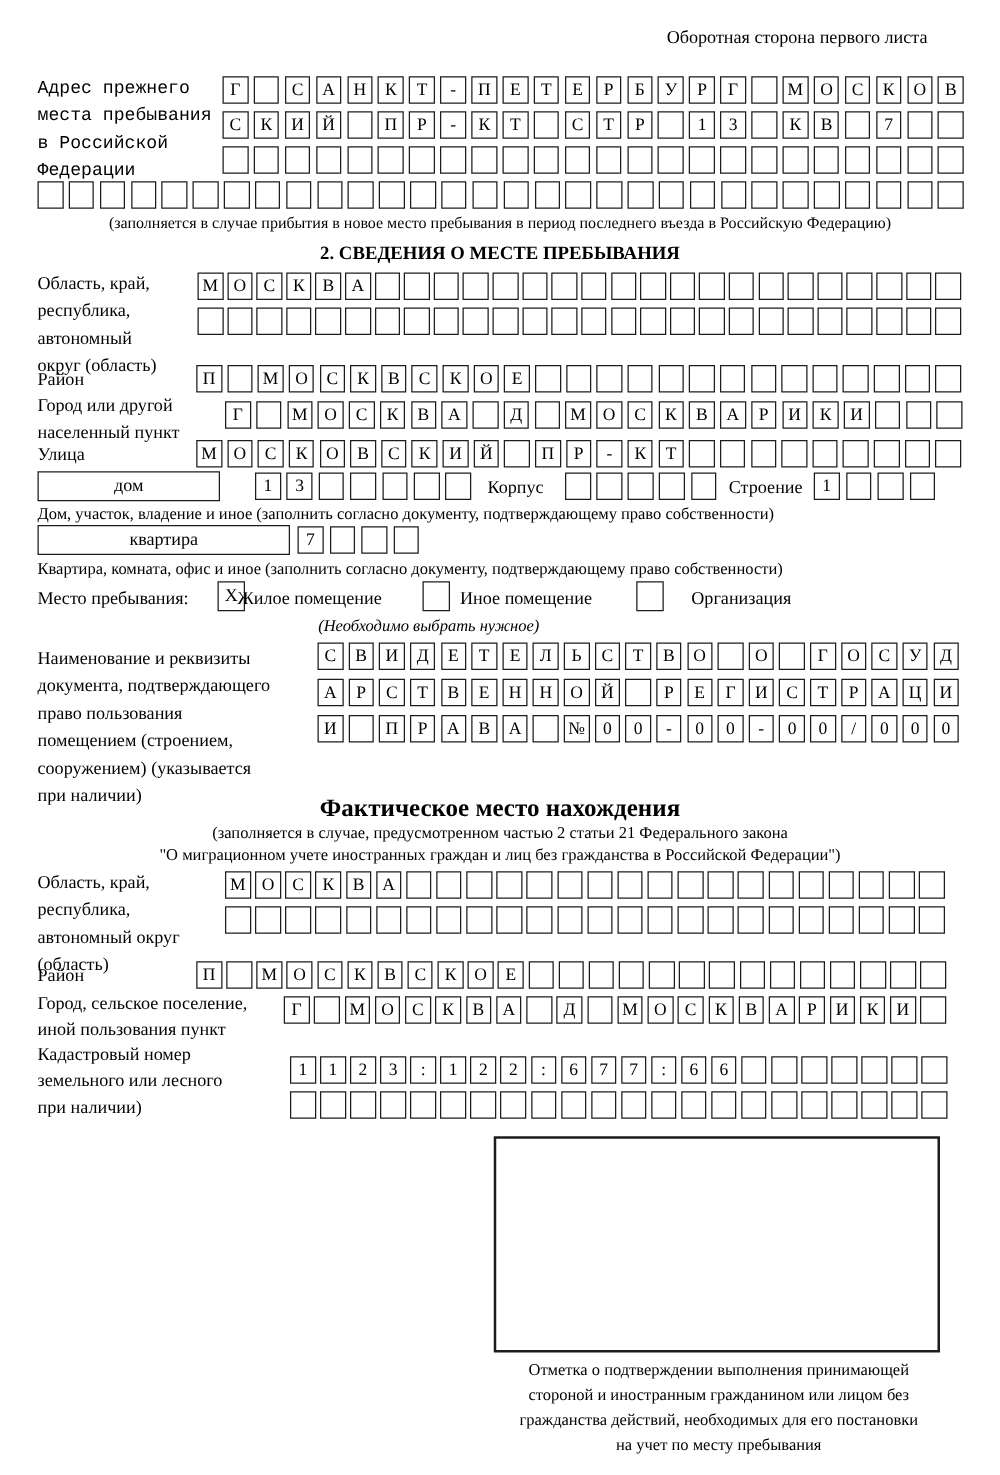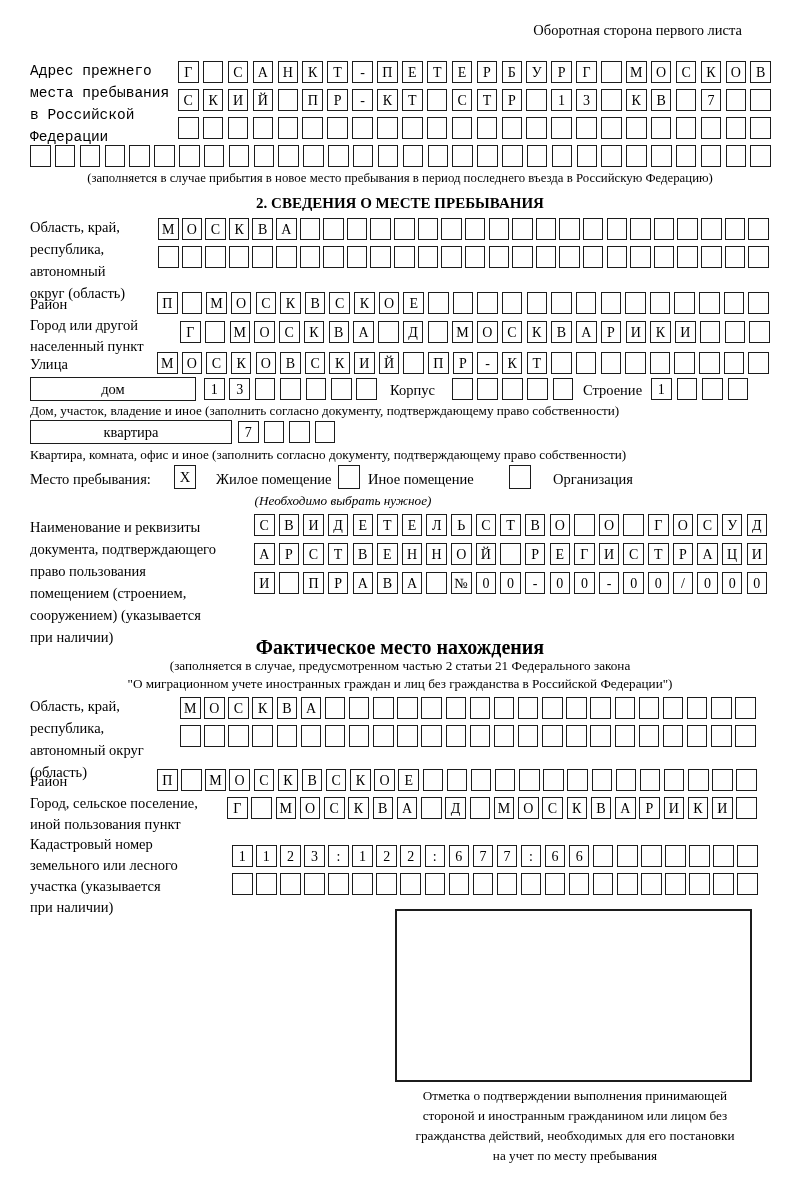--- a/index.html
+++ b/index.html
@@ -295,21 +295,21 @@
       <span class="cell"></span>
       <span class="cell"></span>
       <span class="cell"></span>
       <span class="cell"></span>
       <span class="cell"></span>
       <span class="cell"></span>
       <span class="cell"></span>
       <span class="cell"></span>
     </div>
 
-  <div class="abs wbox" style="left:30px;top:377px;width:166px;">дом</div>
+  <div class="abs wbox" style="left:30px;top:377px;width:146px;">дом</div>
   <div class="cellrow" style="left:204px;top:378px;width:173px;">
       <span class="cell">1</span>
       <span class="cell">3</span>
       <span class="cell"></span>
       <span class="cell"></span>
       <span class="cell"></span>
       <span class="cell"></span>
       <span class="cell"></span>
     </div>
   <div class="abs label" style="left:390px;top:379px;">Корпус</div>
@@ -333,21 +333,21 @@
   <div class="cellrow" style="left:238px;top:421px;width:97px;">
       <span class="cell">7</span>
       <span class="cell"></span>
       <span class="cell"></span>
       <span class="cell"></span>
     </div>
   <div class="abs cap" style="left:30px;top:447px;">Квартира, комната, офис и иное (заполнить согласно документу, подтверждающему право собственности)</div>
 
   <div class="abs label" style="left:30px;top:468px;">Место пребывания:</div>
   <div class="abs chk" style="left:174px;top:465px;">X</div>
-  <div class="abs label" style="left:216px;top:468px;">Жилое помещение</div>
+  <div class="abs label" style="left:190px;top:468px;">Жилое помещение</div>
   <div class="abs chk" style="left:338px;top:465px;"></div>
   <div class="abs label" style="left:368px;top:468px;">Иное помещение</div>
   <div class="abs chk" style="left:509px;top:465px;"></div>
   <div class="abs label" style="left:553px;top:468px;">Организация</div>
   <div class="abs cap" style="left:213px;top:493px;width:260px;text-align:center;font-style:italic;">(Необходимо выбрать нужное)</div>
 
   <div class="abs label" style="left:30px;top:516px;width:220px;">
       <div class="ln">Наименование и реквизиты</div>
       <div class="ln">документа, подтверждающего</div>
       <div class="ln">право пользования</div>
@@ -542,21 +542,20 @@
       <span class="cell">Р</span>
       <span class="cell">И</span>
       <span class="cell">К</span>
       <span class="cell">И</span>
       <span class="cell"></span>
     </div>
 
   <div class="abs label lh21" style="left:30px;top:834px;width:200px;">
       <div class="ln">Кадастровый номер</div>
       <div class="ln">земельного или лесного</div>
-      <div class="ln">участка (указывается</div>
       <div class="ln">при наличии)</div>
     </div>
   <div class="cellrow" style="left:232px;top:845px;width:526px;">
       <span class="cell">1</span>
       <span class="cell">1</span>
       <span class="cell">2</span>
       <span class="cell">3</span>
       <span class="cell">:</span>
       <span class="cell">1</span>
       <span class="cell">2</span>

